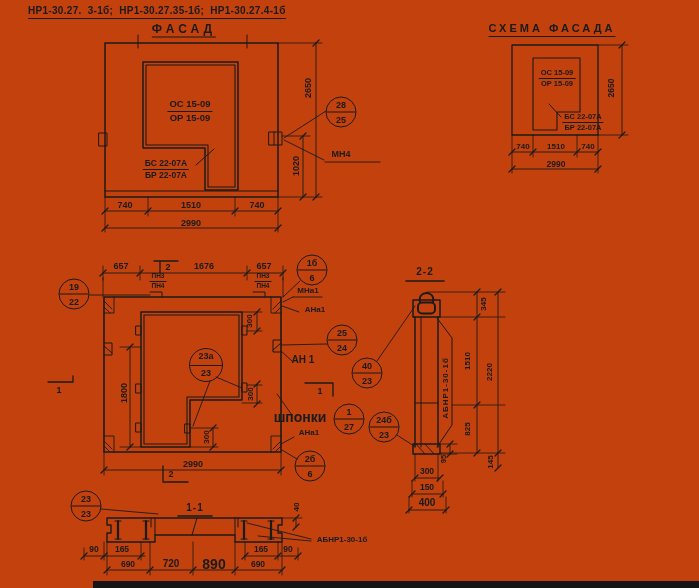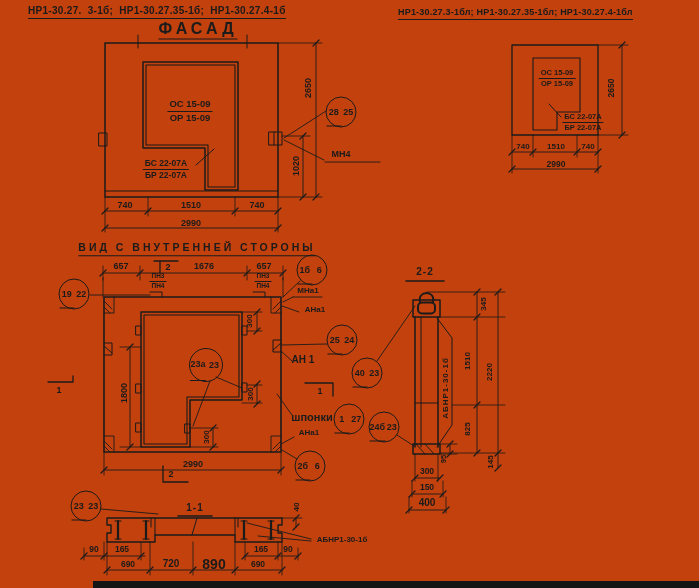--- a/index.html
+++ b/index.html
@@ -9,21 +9,21 @@
   .t,.tr,.tl{position:absolute;color:#1b1b1b;font-weight:bold;white-space:nowrap;
              font-size:9px;line-height:1}
   .t{transform:translate(-50%,-50%)}
   .tr{transform:translate(-50%,-50%) rotate(-90deg)}
   .u{border-bottom:1.8px solid #1b1b1b;padding-bottom:2px}
   .frac{position:absolute;transform:translate(-50%,0);text-align:center;color:#1b1b1b;
         font-weight:bold;line-height:1.35}
   .frac>div{white-space:nowrap;padding:0 2px}
   .frac .fx{border-bottom:1.3px solid #1b1b1b}
   .bub{position:absolute;width:31px;height:31px;border:1.6px solid #1b1b1b;border-radius:50%;
-       transform:translate(-50%,-50%);display:flex;flex-direction:row;box-sizing:border-box}
+       transform:translate(-50%,-50%);display:flex;flex-direction:column;box-sizing:border-box}
   .bub>div{flex:1;display:flex;align-items:center;justify-content:center;font-weight:bold;
            font-size:9px;color:#1b1b1b;line-height:1}
   .bub>.bt{border-bottom:1.4px solid #1b1b1b}
 </style>
 </head>
 <body>
 
 <div class="sheet">
 
 <svg width="699" height="588" viewBox="0 0 699 588">
@@ -131,23 +131,22 @@
     <path stroke-width="0.9" d="M296,518 V527 M84,556 H145 M245,556 H298 M107,570 H282"></path>
     <path stroke-width="1.2" d="M293,521 L299,515 M293,530 L299,524 M81,559 L87,553 M101,559 L107,553
       M138,559 L144,553 M242,559 L248,553 M275,559 L281,553 M295,559 L301,553
       M104,573 L110,567 M147,573 L153,567 M190,573 L196,567 M232,573 L238,567 M279,573 L285,567"></path>
   </g>
  </g>
  <rect x="93" y="581" width="606" height="7" fill="#151515"></rect>
 </svg>
 
 <span class="tl u" style="left:28px;top:6px;font-size:10px;letter-spacing:.3px;word-spacing:3px">НР1-30.27. 3-1б; НР1-30.27.35-1б; НР1-30.27.4-1б</span>
-<span class="t u" style="left:198px;top:30px;font-size:16px;letter-spacing:4px">ФАСАД</span>
-<span class="tl u" style="left:398px;top:8px;font-size:9px;letter-spacing:.2px">НР1-30.27.3-1бл; НР1-30.27.35-1бл; НР1-30.27.4-1бл</span>
-<span class="t u" style="left:197px;top:249px;font-size:10.5px;letter-spacing:3px">ВИД С ВНУТРЕННЕЙ СТОРОНЫ</span>
+<span class="t u" style="left:184px;top:30px;font-size:12px;letter-spacing:4px">ФАСАД</span>
+<span class="t u" style="left:552px;top:30px;font-size:11px;letter-spacing:3px">СХЕМА ФАСАДА</span>
 <span class="t" style="left:425px;top:272px;font-size:10px;letter-spacing:1px">2-2</span>
 <span class="t" style="left:195px;top:508px;font-size:10px;letter-spacing:1px">1-1</span>
 
 <div class="frac" style="left:190px;top:98px;font-size:9.5px">
   <div class="fx">ОС 15-09</div>
   <div>ОР 15-09</div>
 </div>
 <div class="frac" style="left:166px;top:158px;font-size:8.5px">
   <div class="fx">БС 22-07А</div>
   <div>БР 22-07А</div>
@@ -194,21 +193,21 @@
   <div class="f2">ПН4</div>
 </div>
 <span class="tr" style="left:124px;top:393px">1800</span>
 <span class="tr" style="left:250px;top:321px;font-size:8px">300</span>
 <span class="tr" style="left:251px;top:394px;font-size:8px">300</span>
 <span class="tr" style="left:207px;top:437px;font-size:8px">300</span>
 <span class="t" style="left:193px;top:464px">2990</span>
 <span class="t" style="left:308px;top:291px;font-size:8px">МНа1</span>
 <span class="t" style="left:315px;top:310px;font-size:8px">АНа1</span>
 <span class="t" style="left:303px;top:360px;font-size:10px">АН 1</span>
-<span class="t" style="left:312px;top:417px;font-size:11px">шпонки</span>
+<span class="t" style="left:300px;top:417px;font-size:14px">шпонки</span>
 <span class="t" style="left:309px;top:433px;font-size:8px">АНа1</span>
 <div class="bub" style="left:74px;top:294px">
   <div class="bt">19</div>
   <div class="bb">22</div>
 </div>
 <div class="bub" style="left:312px;top:270px">
   <div class="bt">1б</div>
   <div class="bb">6</div>
 </div>
 <div class="bub" style="left:342px;top:340px">

